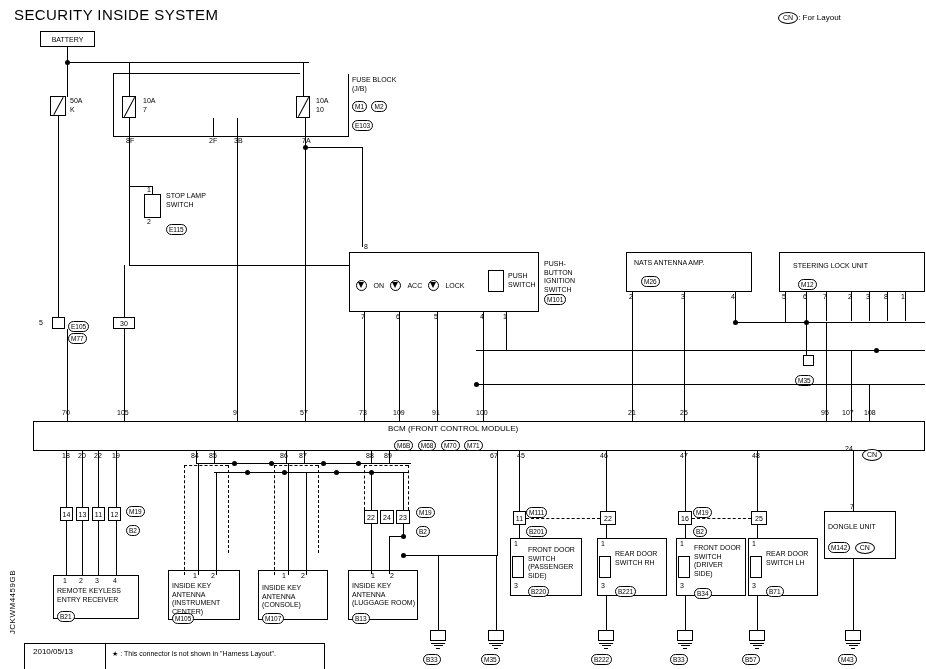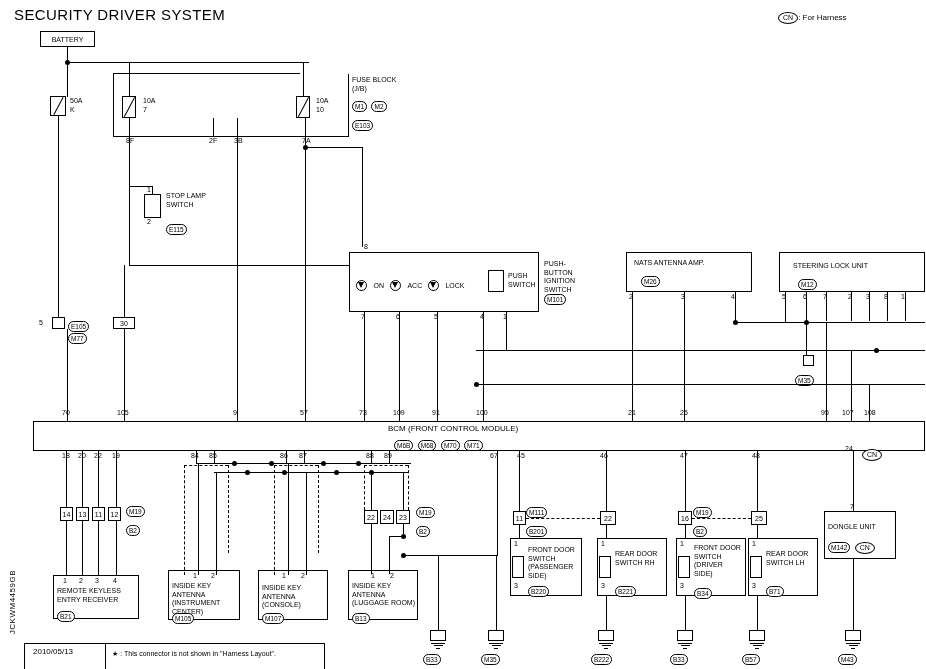--- a/index.html
+++ b/index.html
@@ -54,24 +54,24 @@
     border-top:6px solid #000;
   }
   .footer-date{left:33px;top:647px;font-size:8px;}
   .footer-note{left:112px;top:650px;font-size:7px;}
 </style>
 </head>
 <body>
 
 <div id="root">
 
-  <div class="abs title">SECURITY DRIVER SYSTEM</div>
+  <div class="abs title">SECURITY INSIDE SYSTEM</div>
 
   <div class="abs note-canada">
-    <span class="oval">CN</span><span style="font-size:8px;">: For Harness</span>
+    <span class="oval">CN</span><span style="font-size:8px;">: For Layout</span>
   </div>
 
   <div class="abs box" style="left:40px;top:31px;width:55px;height:16px;">
     <div class="lbl" style="text-align:center;line-height:16px;">BATTERY</div>
   </div>
 
   <div class="abs" style="left:113px;top:73px;width:234px;height:62px;border:1px solid #000;background:#fff;"></div>
   <div class="abs" style="left:300px;top:73px;width:50px;height:1px;background:#fff;"></div>
   <div class="abs" style="left:352px;top:76px;">
     <div class="lbl">FUSE BLOCK</div>

